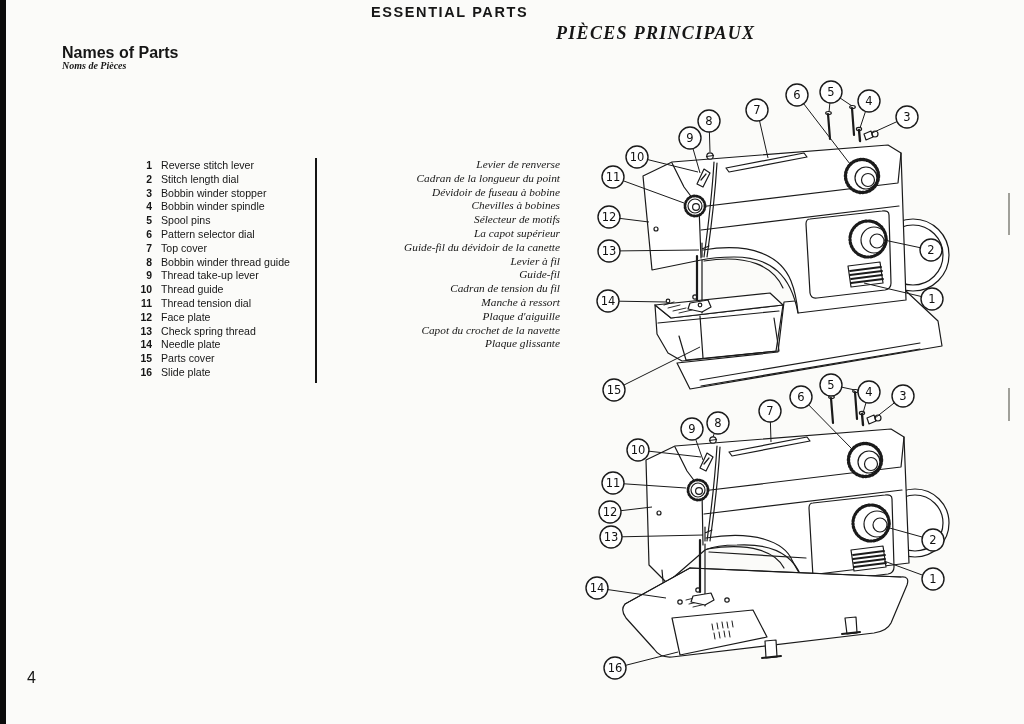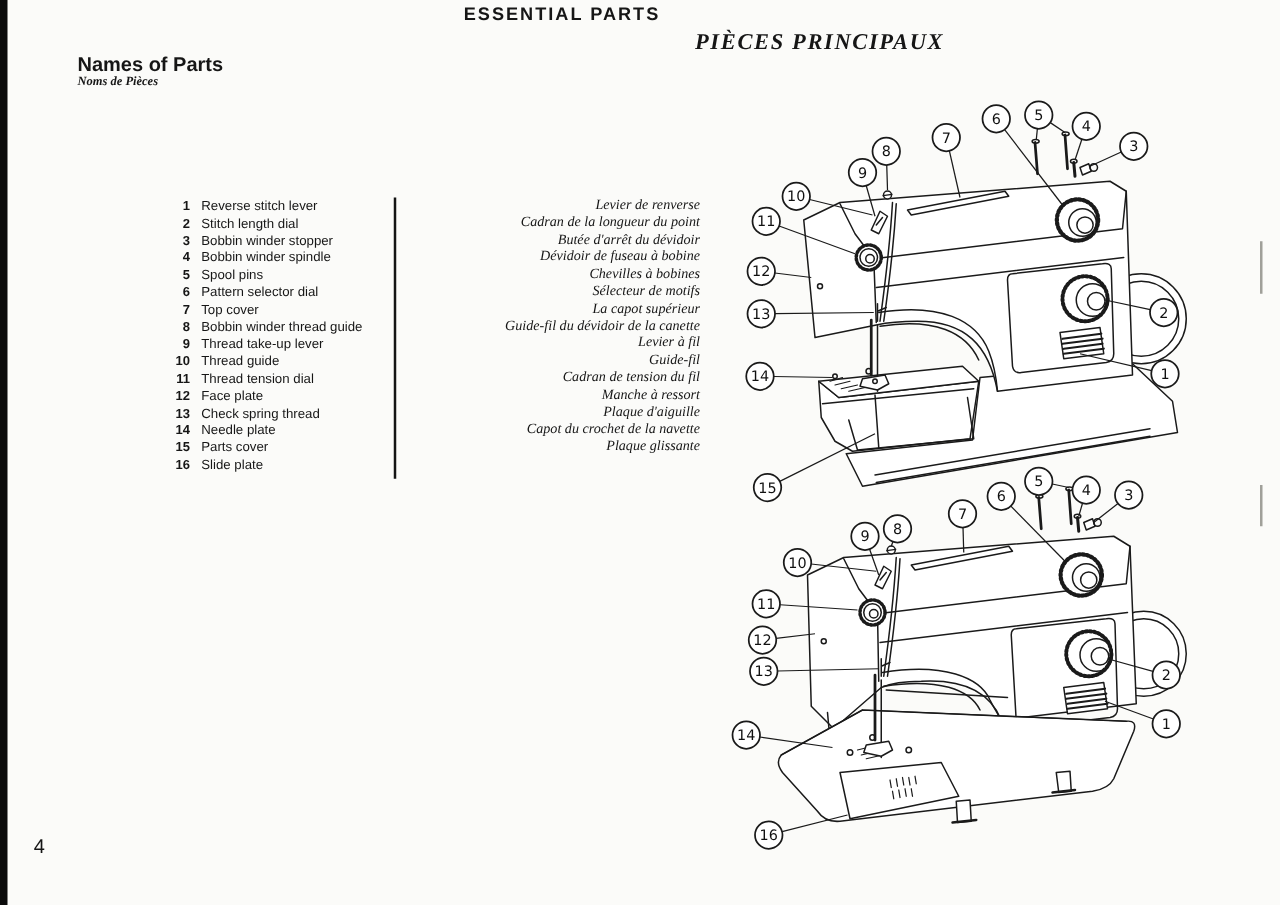--- a/index.html
+++ b/index.html
@@ -54,21 +54,20 @@
       <div class="prow"><span class="num">12</span><span>Face plate</span></div>
       <div class="prow"><span class="num">13</span><span>Check spring thread</span></div>
       <div class="prow"><span class="num">14</span><span>Needle plate</span></div>
       <div class="prow"><span class="num">15</span><span>Parts cover</span></div>
       <div class="prow"><span class="num">16</span><span>Slide plate</span></div>
     </div>
   <div class="divider"></div>
   <div class="col-fr">
       <div class="frow">Levier de renverse</div>
       <div class="frow">Cadran de la longueur du point</div>
-      <div class="frow">Butée d'arrêt du dévidoir</div>
       <div class="frow">Dévidoir de fuseau à bobine</div>
       <div class="frow">Chevilles à bobines</div>
       <div class="frow">Sélecteur de motifs</div>
       <div class="frow">La capot supérieur</div>
       <div class="frow">Guide-fil du dévidoir de la canette</div>
       <div class="frow">Levier à fil</div>
       <div class="frow">Guide-fil</div>
       <div class="frow">Cadran de tension du fil</div>
       <div class="frow">Manche à ressort</div>
       <div class="frow">Plaque d'aiguille</div>

